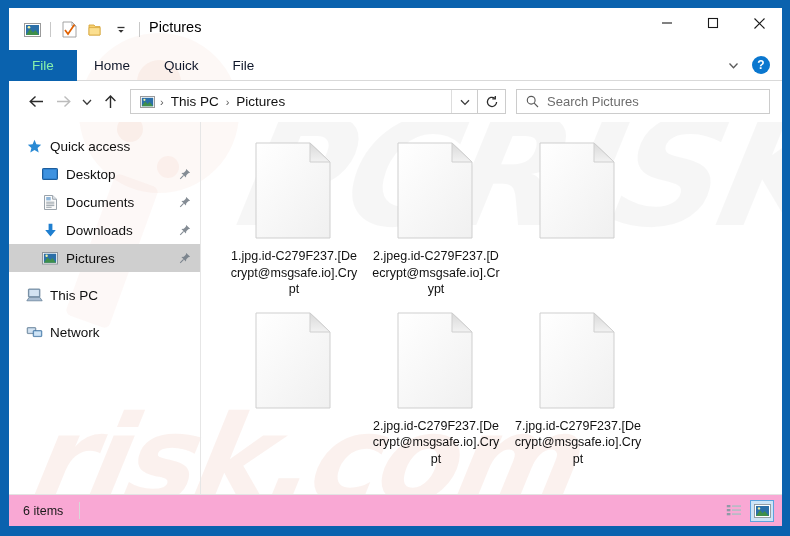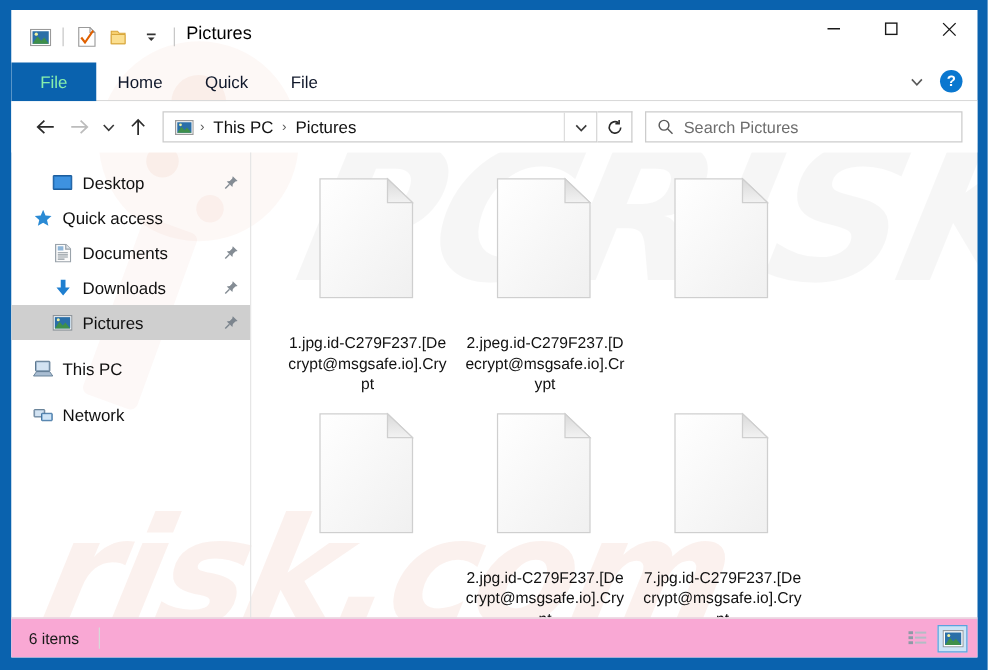--- a/index.html
+++ b/index.html
@@ -270,21 +270,20 @@
     margin-bottom: 9px;
   }
   .fname {
     font-size: 12.5px;
     line-height: 16.5px;
     color: #111111;
     text-align: center;
     width: 130px;
     word-break: break-all;
     font-family: "Liberation Sans", sans-serif;
-    margin-top: 18px;
   }
 
   
   .statusbar {
     height: 32px;
     border-top: 1px solid #e3e3e3;
     display: flex; align-items: center;
     padding: 0 8px 0 14px;
     position: relative; z-index: 2;
     background: #f9a8d4;
@@ -454,43 +453,43 @@
           <path d="M8.2 8.2 L12 12" stroke="#5a5a5a" stroke-width="1.15"></path>
         </svg>
         <span class="search-ph">Search Pictures</span>
       </div>
     </div>
 
     <div class="body">
 
       <div class="sidebar">
 
+        <div class="nav-item lvl0">
+          <span class="nav-ico">
+            <svg width="15" height="15" viewBox="0 0 15 15">
+              <path d="M7.5 0.8 L9.4 5.3 L14.2 5.7 L10.6 8.9 L11.7 13.6 L7.5 11.1 L3.3 13.6 L4.4 8.9 L0.8 5.7 L5.6 5.3 Z" fill="#2a8ad4"></path>
+            </svg>
+          </span>
+          <span class="nav-label">Quick access</span>
+        </div>
+
         <div class="nav-item lvl1">
           <span class="nav-ico">
             <svg width="16" height="13" viewBox="0 0 16 13">
               <rect x="0.5" y="0.5" width="15" height="11" rx="0.7" fill="#2b7cc9" stroke="#1d5d9c"></rect>
               <rect x="1.7" y="1.6" width="12.6" height="8.8" fill="#3e92e0"></rect>
             </svg>
           </span>
           <span class="nav-label">Desktop</span>
           <span class="pin">
             <svg width="12" height="12" viewBox="0 0 12 12">
               <path d="M7.2 0.9 L11.1 4.8 L9.3 5.2 L7.3 7.2 L6.9 9.6 L2.4 5.1 L4.8 4.7 L6.8 2.7 Z" fill="#848c94"></path>
               <path d="M4.6 7.4 L1.2 10.8" stroke="#848c94" stroke-width="1.1"></path>
             </svg>
           </span>
-        </div>
-
-        <div class="nav-item lvl0">
-          <span class="nav-ico">
-            <svg width="15" height="15" viewBox="0 0 15 15">
-              <path d="M7.5 0.8 L9.4 5.3 L14.2 5.7 L10.6 8.9 L11.7 13.6 L7.5 11.1 L3.3 13.6 L4.4 8.9 L0.8 5.7 L5.6 5.3 Z" fill="#2a8ad4"></path>
-            </svg>
-          </span>
-          <span class="nav-label">Quick access</span>
         </div>
 
         <div class="nav-item lvl1">
           <span class="nav-ico">
             <svg width="13" height="15" viewBox="0 0 13 15">
               <path d="M0.5 0.5 H8.6 L12.5 4.2 V14.5 H0.5 Z" fill="#fbfbfb" stroke="#9aa3ab"></path>
               <path d="M8.6 0.5 V4.2 H12.5" fill="#e4e8ec" stroke="#9aa3ab"></path>
               <rect x="2.2" y="2" width="4.5" height="3.4" fill="#8fb6d9"></rect>
               <path d="M2.2 7.2 H10.3 M2.2 8.9 H10.3 M2.2 10.6 H10.3 M2.2 12.3 H7.6" stroke="#8e989f" stroke-width="0.85"></path>
             </svg>

